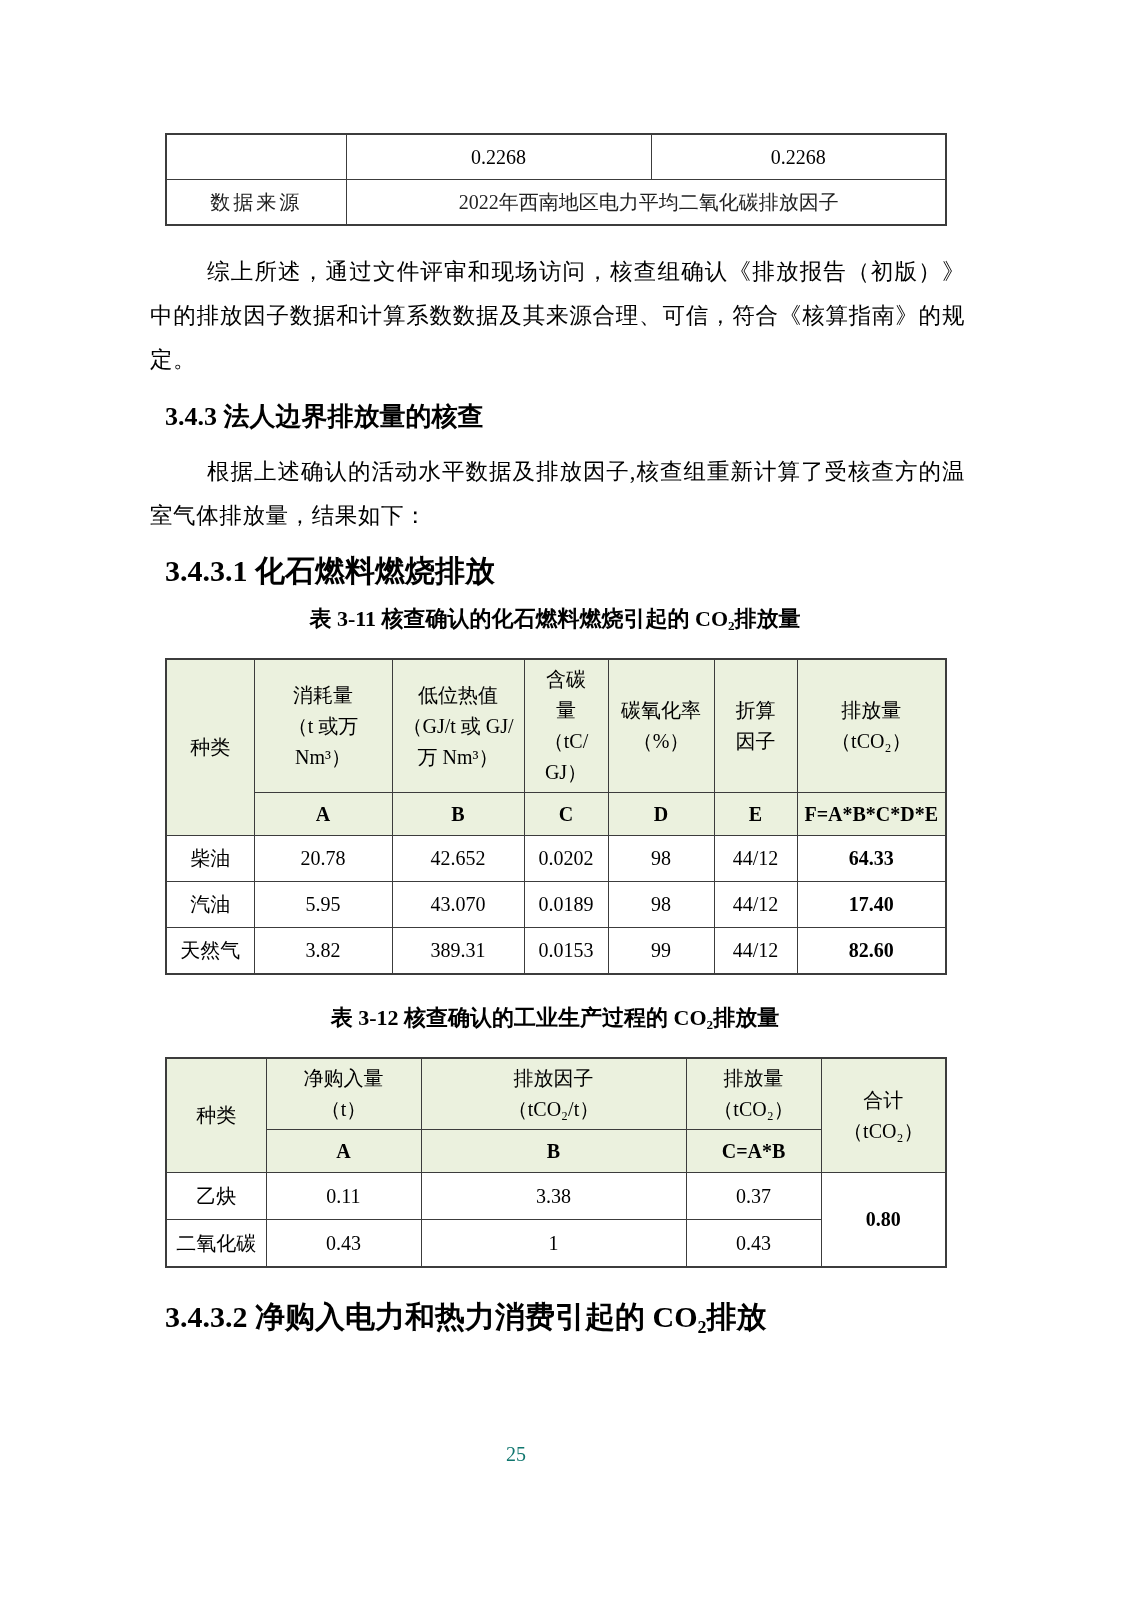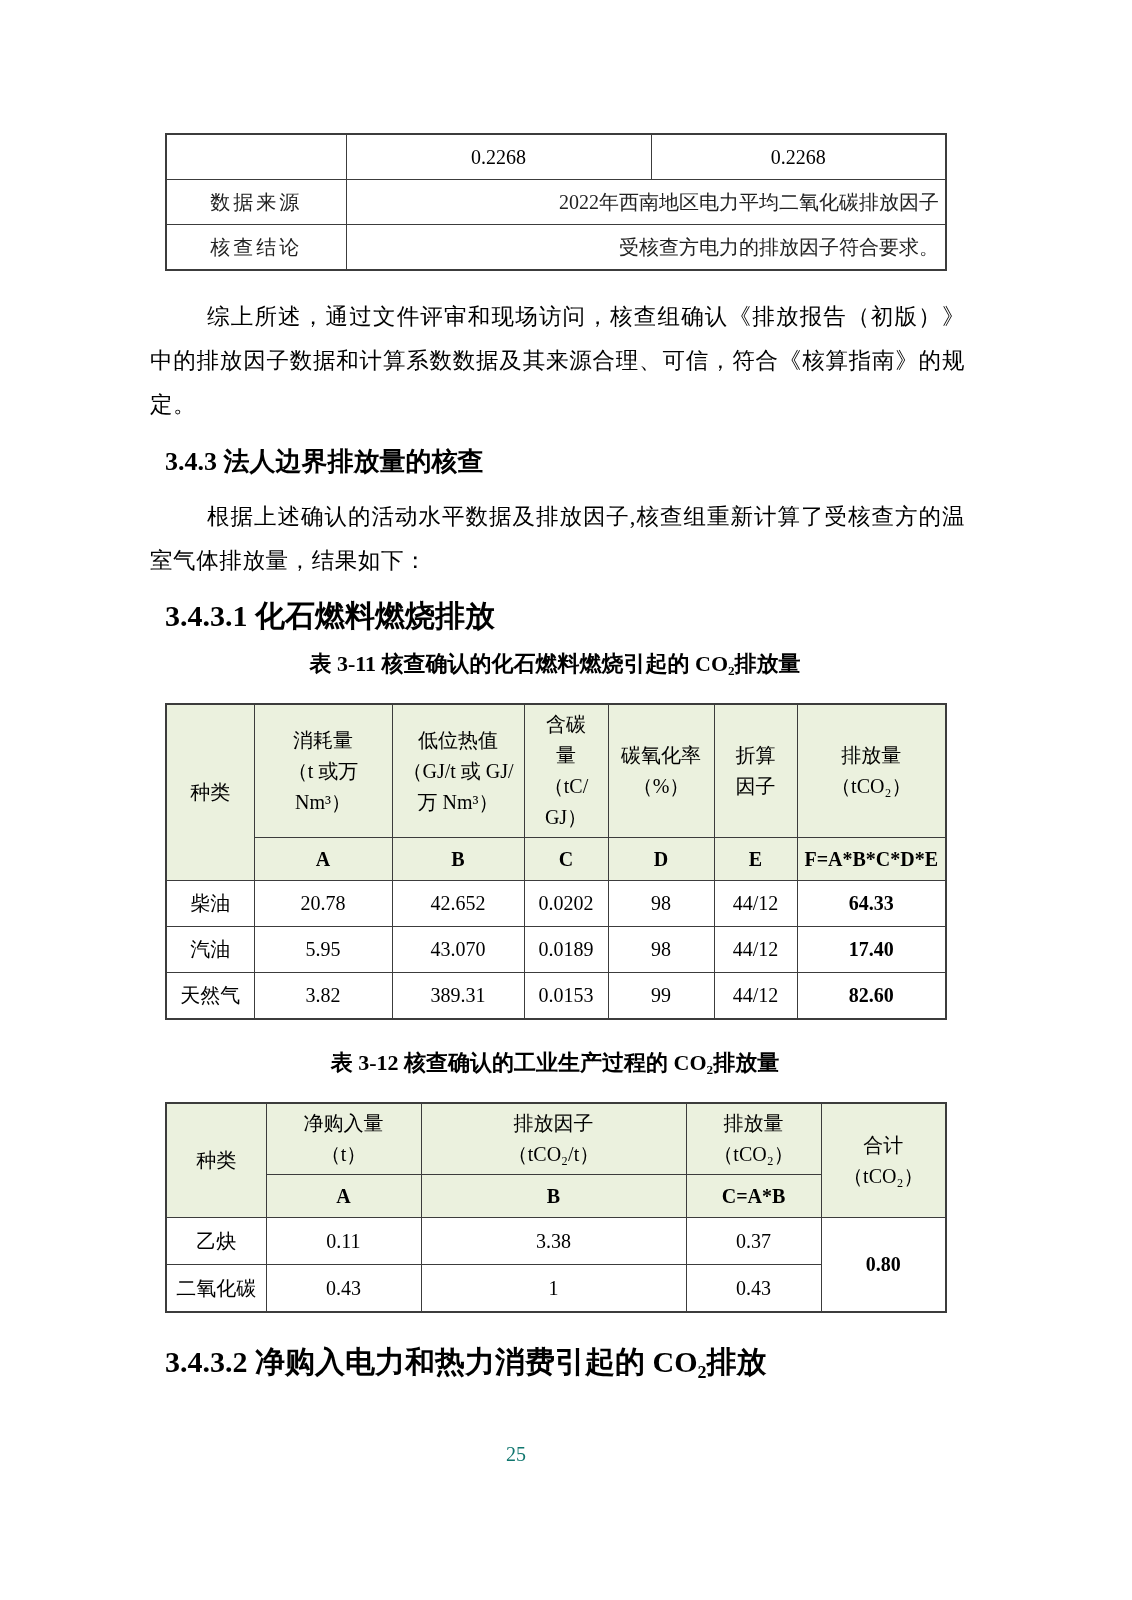--- a/index.html
+++ b/index.html
@@ -32,21 +32,21 @@
     background: #ebf1de;
     white-space: pre-line;
     line-height: 1.55;
   }
   tr.sub td { font-weight: bold; height: 34px; }
   td.b { font-weight: bold; }
 
   
   table.top-tbl td { height: 36px; }
   table.top-tbl td.lbl { color: #222; letter-spacing: 3px; }
-  table.top-tbl td.lft { text-align: right; padding-left: 12px; color: #222; }
+  table.top-tbl td.lft { text-align: center; padding-left: 12px; color: #222; }
 
   
   table.t311 tr.r1 td { height: 120px; }
   table.t311 tr.body td { height: 37px; }
 
   
   table.t312 tr.r1 td { height: 52px; }
   table.t312 tr.body td { height: 38px; }
 
   
@@ -108,24 +108,20 @@
         </colgroup>
       <tbody>
         <tr>
           <td></td>
           <td>0.2268</td>
           <td>0.2268</td>
         </tr>
         <tr>
           <td class="lbl">数据来源</td>
           <td class="lft" colspan="2">2022年西南地区电力平均二氧化碳排放因子</td>
-        </tr>
-        <tr>
-          <td class="lbl">核查结论</td>
-          <td class="lft" colspan="2">受核查方电力的排放因子符合要求。</td>
         </tr>
       </tbody>
     </table>
 
     <p class="body-text">综上所述，通过文件评审和现场访问，核查组确认《排放报告（初版）》中的排放因子数据和计算系数数据及其来源合理、可信，符合《核算指南》的规定。</p>
 
     <h2 class="sec">3.4.3 法人边界排放量的核查</h2>
 
     <p class="body-text p2">根据上述确认的活动水平数据及排放因子,核查组重新计算了受核查方的温室气体排放量，结果如下：</p>
 

